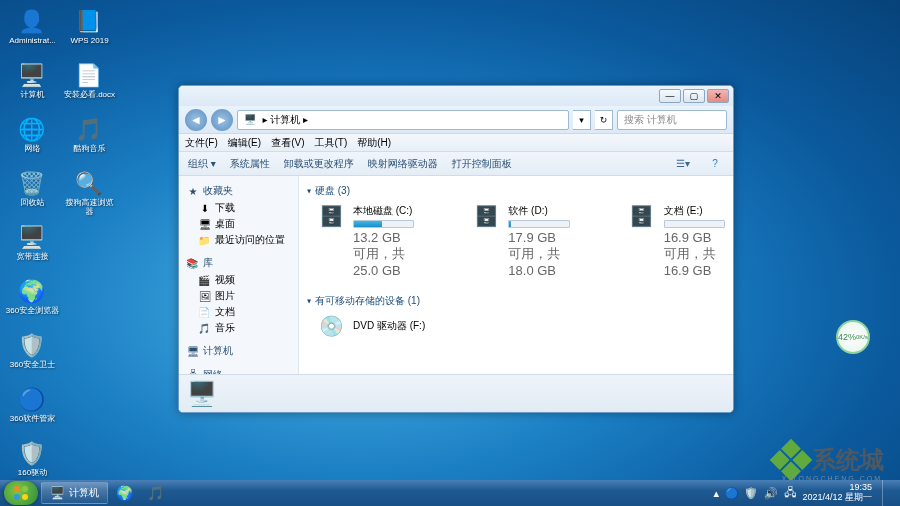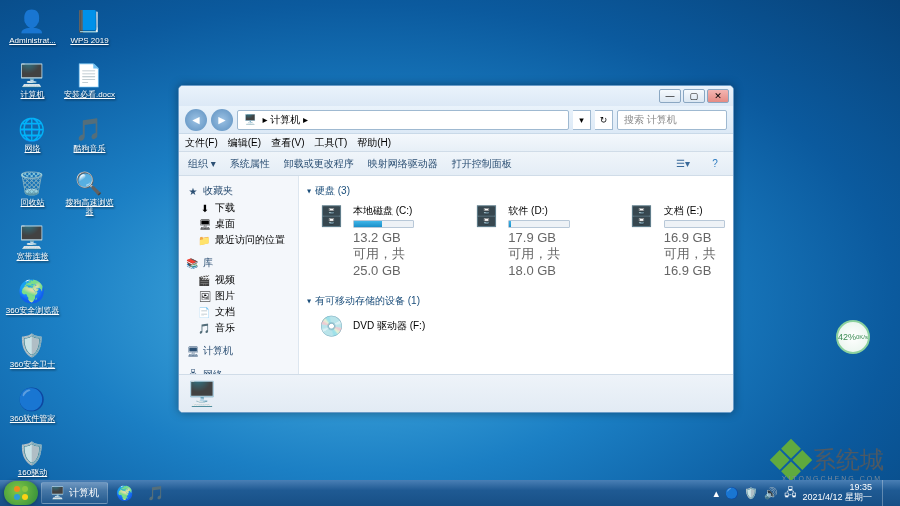--- a/index.html
+++ b/index.html
@@ -2,21 +2,21 @@
 <html><head>
 <meta charset="utf-8">
 <style>
 * { margin: 0; padding: 0; box-sizing: border-box; font-family: "Microsoft YaHei", "Segoe UI", sans-serif; }
 body { width: 900px; height: 506px; overflow: hidden; position: relative; background: radial-gradient(ellipse at 40% 60%, #4fb7e6 0%, #1b7fc4 40%, #0b5a9e 70%, #074279 100%); }
 
 
 .desktop { position: absolute; top: 5px; left: 5px; display: flex; flex-direction: column; gap: 2px; }
 .dicon { width: 55px; height: 52px; display: flex; flex-direction: column; align-items: center; justify-content: flex-start; color: #fff; font-size: 8px; text-align: center; cursor: pointer; padding-top: 3px; }
 .dicon .ico { width: 28px; height: 28px; display: flex; align-items: center; justify-content: center; font-size: 22px; }
-.dicon .lbl { margin-top: 1px; line-height: 1.1; text-shadow: 1px 1px 2px rgba(0,0,0,0.6); text-decoration: underline; }
+.dicon .lbl { margin-top: 1px; line-height: 1.1; text-shadow: 1px 1px 2px rgba(0,0,0,0.6); }
 .desk-row { position: absolute; top: 5px; left: 5px; }
 .col2 { position: absolute; top: 5px; left: 62px; }
 
 
 .window { position: absolute; left: 178px; top: 85px; width: 556px; height: 328px; background: #fff; border: 1px solid #6a9bc7; border-radius: 5px; box-shadow: 0 0 10px rgba(0,0,0,0.35); display: flex; flex-direction: column; overflow: hidden; }
 .titlebar { height: 20px; background: linear-gradient(#eaf3fb, #dce9f6); display: flex; align-items: center; justify-content: flex-end; padding: 0 4px; gap: 2px; }
 .tbbtn { width: 22px; height: 14px; border: 1px solid #8aa7c2; border-radius: 2px; font-size: 9px; display: flex; align-items: center; justify-content: center; background: linear-gradient(#f6fafd, #dbe7f2); cursor: pointer; }
 .tbbtn.close { background: linear-gradient(#f3b5b2, #e58b84); }
 .navbar { height: 28px; display: flex; align-items: center; padding: 0 6px; gap: 4px; background: linear-gradient(#eaf3fb, #dce9f6); border-bottom: 1px solid #c9d9e8; }
 .navbtn { width: 22px; height: 22px; border-radius: 50%; background: radial-gradient(#9cc2e4, #5c8fbf); color: #fff; display: flex; align-items: center; justify-content: center; font-size: 12px; cursor: pointer; }
@@ -53,21 +53,21 @@
 .statusbar .pcico { font-size: 24px; }
 
 
 .widget { position: absolute; right: 30px; top: 320px; width: 34px; height: 34px; border-radius: 50%; background: radial-gradient(#fff, #e5f3ea); border: 2px solid #8cd19e; display: flex; flex-direction: row; align-items: center; justify-content: flex-start; font-size: 9px; color: #3a8a52; }
 .widget .sub { font-size: 6px; }
 
 
 .watermark { position: absolute; right: 16px; bottom: 30px; display: flex; align-items: center; gap: 6px; opacity: 0.85; }
 .wm-logo { display: grid; grid-template-columns: 14px 14px; grid-template-rows: 14px 14px; gap: 2px; transform: rotate(45deg); }
 .wm-logo div { background: #6fb82e; }
-.wm-text { font-size: 24px; color: #5a5a5a; font-weight: 400; }
+.wm-text { font-size: 24px; color: #5a5a5a; font-weight: 700; }
 .wm-sub { position: absolute; right: 18px; bottom: 24px; font-size: 7px; letter-spacing: 2px; color: #7a8a9a; }
 
 
 .taskbar { position: absolute; bottom: 0; left: 0; right: 0; height: 26px; background: linear-gradient(#4a7fb5, #1f5a93 40%, #174f86); display: flex; align-items: center; padding: 0 4px; gap: 3px; }
 .start { width: 34px; height: 24px; border-radius: 12px; background: radial-gradient(circle at 40% 40%, #7fc646, #2e8c3a); display: flex; align-items: center; justify-content: center; cursor: pointer; box-shadow: 0 0 4px rgba(0,0,0,0.4); }
 .start svg { width: 16px; height: 16px; }
 .task { height: 22px; padding: 0 8px; background: linear-gradient(rgba(255,255,255,0.25), rgba(255,255,255,0.05)); border: 1px solid rgba(255,255,255,0.2); border-radius: 2px; display: flex; align-items: center; gap: 4px; font-size: 10px; color: #fff; cursor: pointer; }
 .task .tico { font-size: 12px; }
 .pin { width: 28px; height: 22px; display: flex; align-items: center; justify-content: center; font-size: 14px; cursor: pointer; border-radius: 2px; }
 .tray { margin-left: auto; display: flex; align-items: center; gap: 6px; color: #fff; font-size: 9px; padding-right: 4px; }

